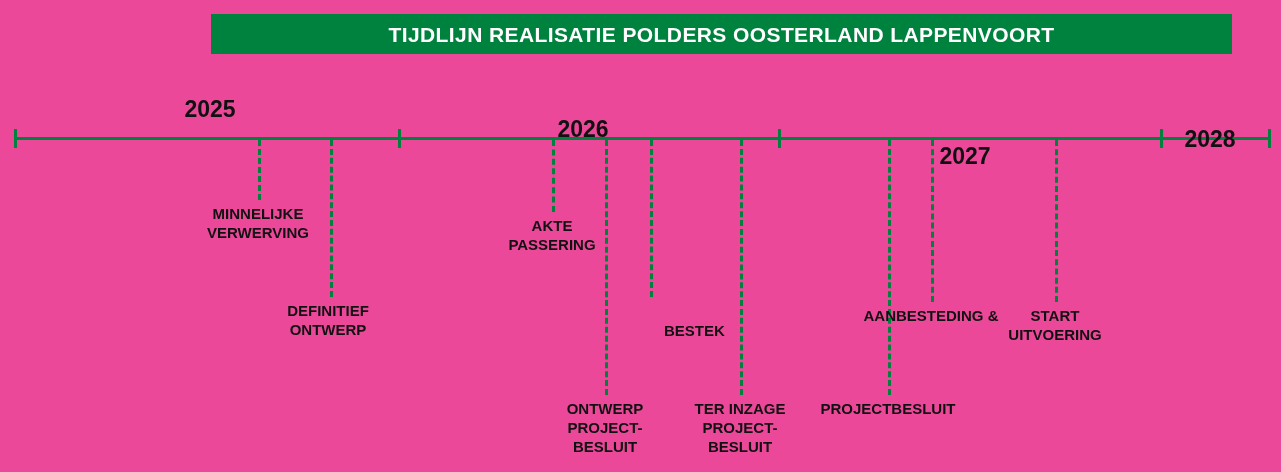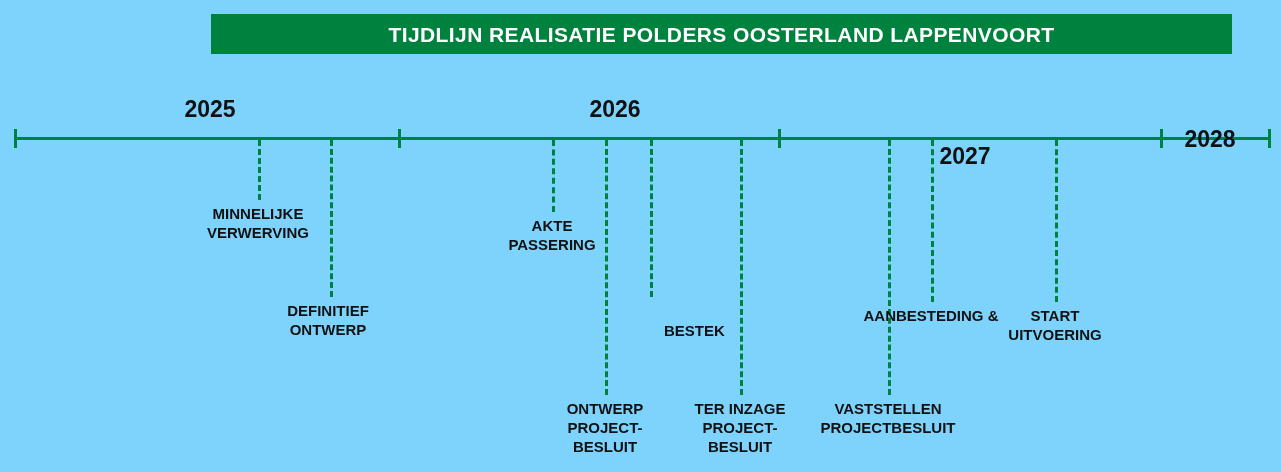--- a/index.html
+++ b/index.html
@@ -10,21 +10,21 @@
   }
   body {
     font-family: "Liberation Sans", sans-serif;
     -webkit-font-smoothing: antialiased;
   }
   #timeline-page {
     position: relative;
     width: 1281px;
     height: 472px;
     overflow: hidden;
-    background: #7dd3fc;
+    background: #ec4899;
   }
 
   
   .title-banner {
     position: absolute;
     left: 211px;
     top: 14px;
     width: 1021px;
     height: 40px;
     background: #00823F;
@@ -102,21 +102,21 @@
   <div class="axis-line"></div>
   <div id="axis-ticks">
       <div class="axis-tick" style="left: 14px;"></div>
       <div class="axis-tick" style="left: 398px;"></div>
       <div class="axis-tick" style="left: 778px;"></div>
       <div class="axis-tick" style="left: 1160px;"></div>
       <div class="axis-tick" style="left: 1268px;"></div>
     </div>
   <div id="year-labels">
       <div class="year-label" style="left: 210px;">2025</div>
-      <div class="year-label" style="left: 615px;">2026</div>
+      <div class="year-label" style="left: 583px; margin-top: 20px;">2026</div>
       <div class="year-label" style="left: 965px; margin-top: 47px;">2027</div>
       <div class="year-label" style="left: 1210px; margin-top: 30px;">2028</div>
     </div>
   <div id="milestones">
       <div class="milestone-line" style="left: 258px; top: 140px; height: 60px;"></div>
       <div class="milestone-label center" style="top: 204px; left: 258px;">
         <div>MINNELIJKE</div>
         <div>VERWERVING</div>
       </div>
       <div class="milestone-line" style="left: 330px; top: 140px; height: 157px;"></div>
@@ -140,21 +140,20 @@
         <div>BESTEK</div>
       </div>
       <div class="milestone-line" style="left: 740px; top: 140px; height: 255px;"></div>
       <div class="milestone-label center" style="top: 399px; left: 740px;">
         <div>TER INZAGE</div>
         <div>PROJECT-</div>
         <div>BESLUIT</div>
       </div>
       <div class="milestone-line" style="left: 888px; top: 140px; height: 255px;"></div>
       <div class="milestone-label center" style="top: 399px; left: 888px;">
-        <div>VASTSTELLEN</div>
         <div>PROJECTBESLUIT</div>
       </div>
       <div class="milestone-line" style="left: 931px; top: 140px; height: 162px;"></div>
       <div class="milestone-label center" style="top: 306px; left: 931px;">
         <div>AANBESTEDING &amp;</div>
       </div>
       <div class="milestone-line" style="left: 1055px; top: 140px; height: 162px;"></div>
       <div class="milestone-label center" style="top: 306px; left: 1055px;">
         <div>START</div>
         <div>UITVOERING</div>

